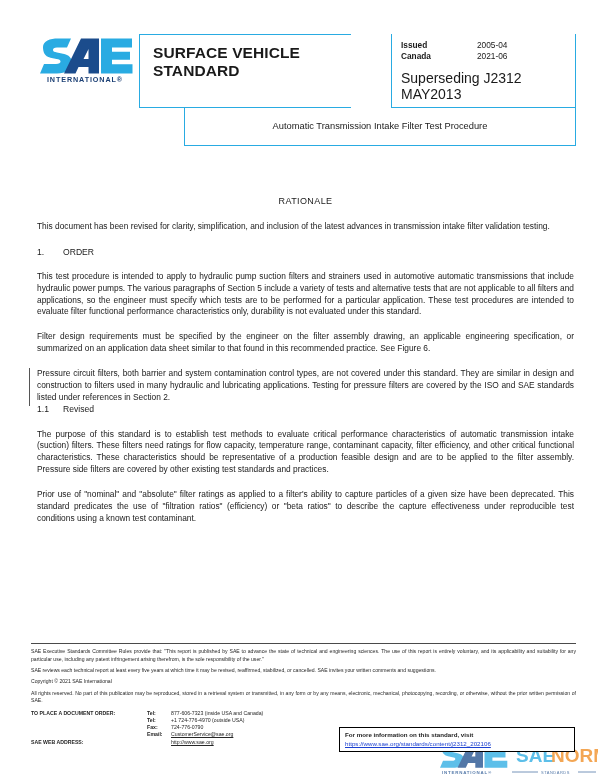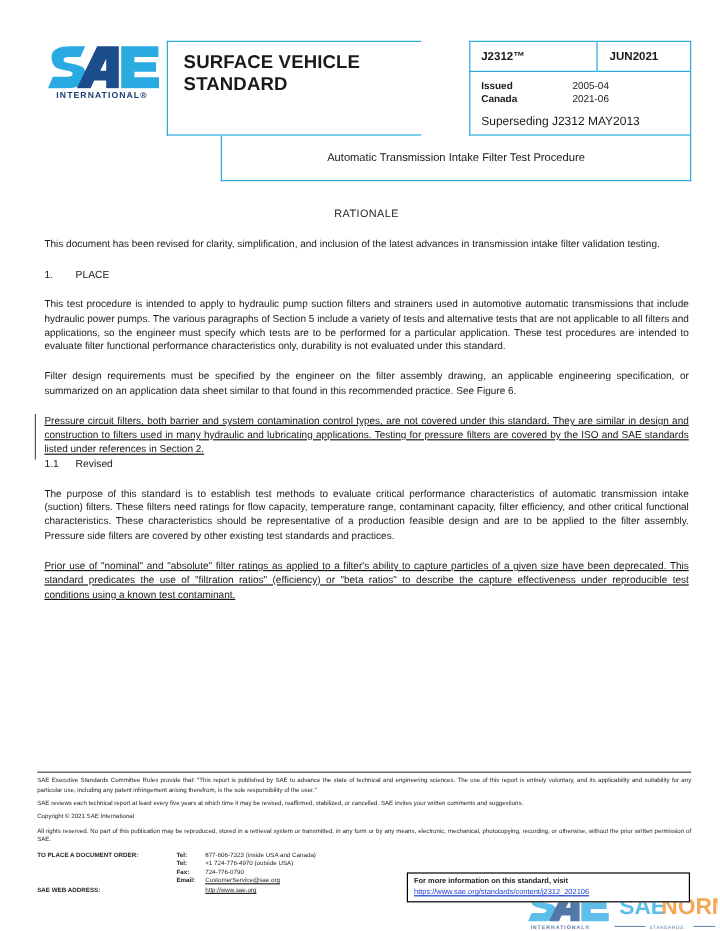--- a/index.html
+++ b/index.html
@@ -112,56 +112,56 @@
     font-size: 8.3px;
   }
   .rev-line {
     display: flex;
     line-height: 1.32;
   }
   .rev-label { width: 76px; flex: 0 0 76px; font-weight: bold; }
   .rev-val { font-weight: normal; }
   .superseding {
     margin-top: 8px;
-    font-size: 10px;
+    font-size: 14px;
   }
   .subtitle-box {
     border: 1.6px solid #29abe2;
     border-top: none;
     box-sizing: border-box;
     height: 38px;
     display: flex;
     align-items: center;
     justify-content: center;
     font-size: 9.3px;
     margin-top: 0;
     margin-left: 45px;
   }
 
   
   .content {
     position: absolute;
     left: 37px;
-    top: 172px;
+    top: 195px;
     width: 537px;
     font-size: 8.35px;
     line-height: 1.42;
     text-align: justify;
   }
   .rationale-head {
     text-align: center;
     font-size: 9px;
     letter-spacing: 0.4px;
     margin-bottom: 13px;
   }
   p.para {
     margin: 0 0 13px 0;
     text-align: justify;
   }
-  p.para:last-child { margin-bottom: 0; text-decoration: underline; }
+  p.para:last-child { margin-bottom: 0; }
   .sec-head {
     margin: 0 0 13px 0;
     font-size: 8.6px;
     text-align: left;
   }
   .sec-num { display: inline-block; min-width: 26px; }
   .change-bar {
     position: absolute;
     left: -8px;
     width: 1.2px;
@@ -255,24 +255,20 @@
 
     <div class="header-tables">
       <div class="header-top-row">
 
         <div class="box title-box">
           <div class="doc-title-line">SURFACE VEHICLE</div>
           <div class="doc-title-line">STANDARD</div>
         </div>
 
         <div class="right-col">
-          <div class="num-row">
-            <div class="num-cell">J2312™</div>
-            <div class="date-cell">JUN2021</div>
-          </div>
           <div class="rev-cell">
             <div class="rev-line">
               <span class="rev-label">Issued</span>
               <span class="rev-val">2005-04</span>
             </div>
             <div class="rev-line">
               <span class="rev-label">Canada</span>
               <span class="rev-val">2021-06</span>
             </div>
             <div class="superseding">Superseding J2312 MAY2013</div>
@@ -286,21 +282,21 @@
     </div>
   </div>
 
   <div class="content">
 
     <div class="rationale-head">RATIONALE</div>
 
     <p class="para">This document has been revised for clarity, simplification, and inclusion of the latest advances in transmission intake filter validation testing.</p>
 
     <div class="sec-head">
-      <span class="sec-num">1.</span><span>PLACE</span>
+      <span class="sec-num">1.</span><span>ORDER</span>
     </div>
 
     <p class="para">This test procedure is intended to apply to hydraulic pump suction filters and strainers used in automotive automatic transmissions that include hydraulic power pumps. The various paragraphs of Section 5 include a variety of tests and alternative tests that are not applicable to all filters and applications, so the engineer must specify which tests are to be performed for a particular application. These test procedures are intended to evaluate filter functional performance characteristics only, durability is not evaluated under this standard.</p>
     <p class="para">Filter design requirements must be specified by the engineer on the filter assembly drawing, an applicable engineering specification, or summarized on an application data sheet similar to that found in this recommended practice. See Figure 6.</p>
 
     <div style="position:relative;">
       <div class="change-bar" style="top:0;height:38px;"></div>
       <p class="para">Pressure circuit filters, both barrier and system contamination control types, are not covered under this standard. They are similar in design and construction to filters used in many hydraulic and lubricating applications. Testing for pressure filters are covered by the ISO and SAE standards listed under references in Section 2.</p>
     </div>
 

